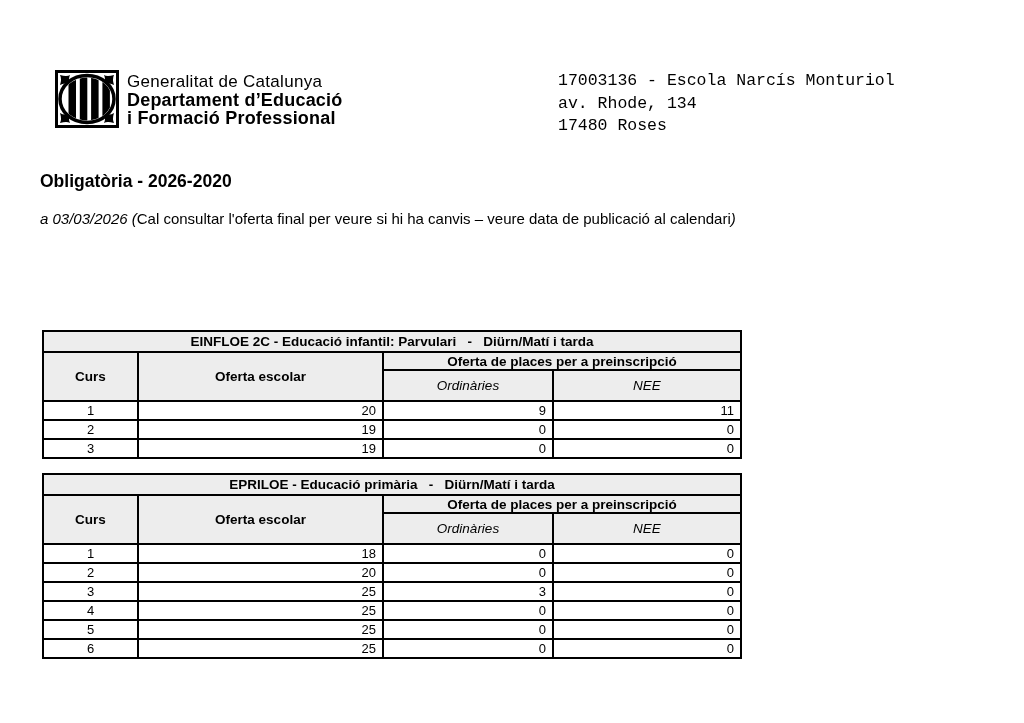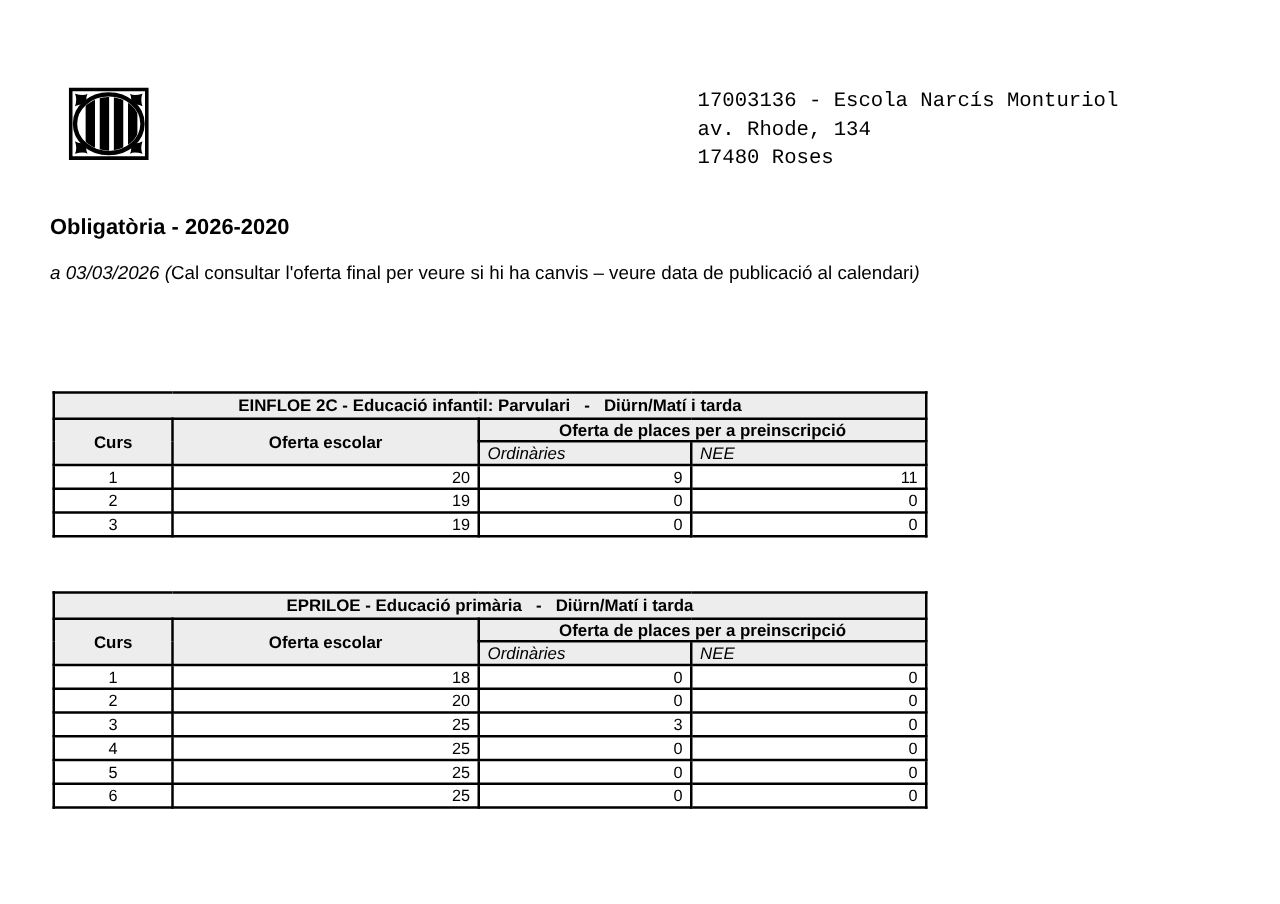--- a/index.html
+++ b/index.html
@@ -25,25 +25,25 @@
     border-collapse:collapse; table-layout:fixed; background:#fff;
   }
   .offer-table th, .offer-table td {
     border:2px solid #000; padding:0 6px; overflow:hidden; vertical-align:middle;
   }
   .col-curs { width:95px; } .col-escolar { width:245px; }
   .col-ord { width:170px; } .col-nee { width:188px; }
   .t-title { height:21px; background:#ededed; font-weight:bold; font-size:13.5px; text-align:center; }
   .t-col   { background:#ededed; font-weight:bold; font-size:13.5px; text-align:center; }
   .row-pre th { height:18px; }
-  .t-sub   { background:#ededed; font-style:italic; font-weight:normal; font-size:13.5px; text-align:left; height:19px; }
+  .t-sub   { background:#ededed; font-style:italic; font-weight:normal; font-size:13.5px; text-align:center; height:31px; }
   .offer-table tbody td { height:19px; font-size:13px; }
   .c-center { text-align:center; }
   .c-right  { text-align:right; }
-  #tbl-einfloe { top:313px; }
+  #tbl-einfloe { top:330px; }
   #tbl-eprilo  { top:473px; }
 </style>
 </head>
 <body>
 
 <div class="page">
 
   <div class="logo">
     <svg width="64" height="58" viewBox="0 0 64 58" aria-hidden="true">
       <rect x="1.5" y="1.5" width="61" height="55" fill="#ffffff" stroke="#000000" stroke-width="3"></rect>
@@ -58,20 +58,25 @@
         </clipPath>
       <g clip-path="url(#oval)" fill="#000000">
         <rect x="13.5" y="5" width="7.5" height="48"></rect>
         <rect x="24.8" y="5" width="7.5" height="48"></rect>
         <rect x="36.1" y="5" width="7.5" height="48"></rect>
         <rect x="47.4" y="5" width="7.5" height="48"></rect>
       </g>
     </svg>
   </div>
 
+  <div class="org">
+    <div class="l1">Generalitat de Catalunya</div>
+    <div class="l2">Departament d’Educació</div>
+    <div class="l3">i Formació Professional</div>
+  </div>
 
   <div class="school">
     <div>17003136 - Escola Narcís Monturiol</div>
     <div>av. Rhode, 134</div>
     <div>17480 Roses</div>
   </div>
 
   <div class="titles">
     <div class="t1">Obligatòria - 2026-2020</div>
     <div class="note"><span class="it">a 03/03/2026 (</span><span>Cal consultar l'oferta final per veure si hi ha canvis – veure data de publicació al calendari</span><span class="it">)</span></div>

